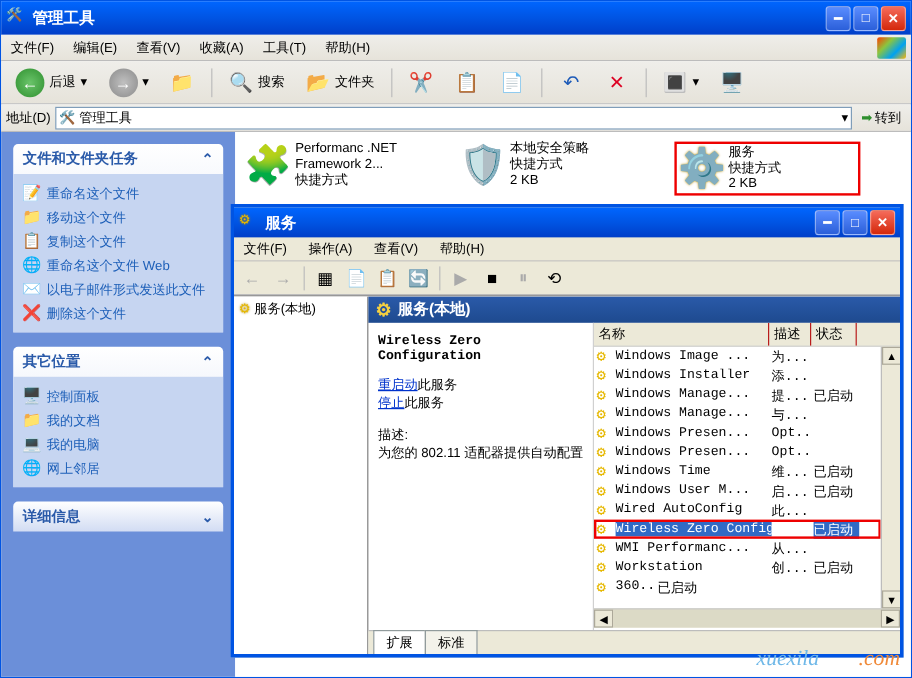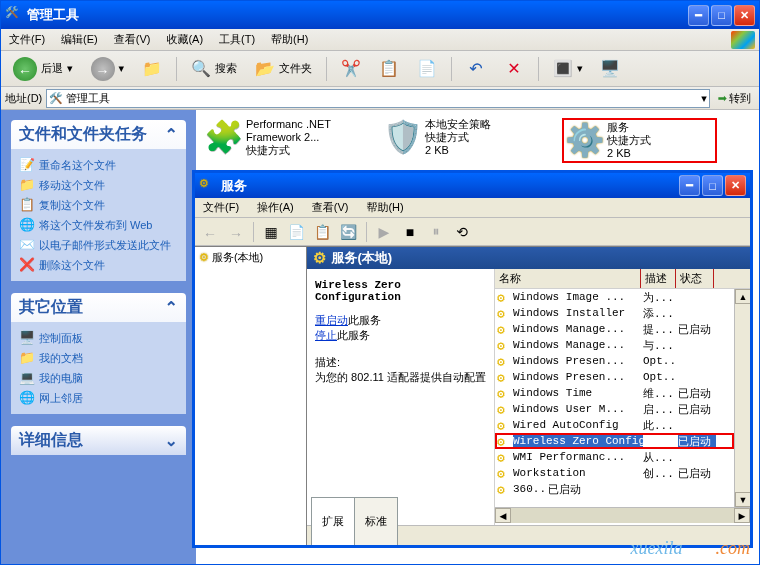--- a/index.html
+++ b/index.html
@@ -27,21 +27,21 @@
 .tb-sep { width: 1px; height: 24px; background: #bcbcbc; margin: 0 2px; }
 .tb-icon { width: 20px; height: 20px; display: flex; align-items: center; justify-content: center; font-size: 16px; }
 
 .addressbar { height: 23px; background: linear-gradient(to bottom,#efeeea,#e6e3da); border-bottom: 1px solid #bcbcbc; display: flex; align-items: center; padding: 0 4px; gap: 4px; text-align: center; }
 .addr-input { flex: 1; height: 19px; background: #fff; border: 1px solid #7f9db9; display: flex; align-items: center; padding: 0 2px; gap: 3px; }
 .go-btn { display: flex; align-items: center; gap: 2px; padding: 0 4px; cursor: pointer; }
 
 .content-area { display: flex; height: calc(100% - 109px); }
 .left-panel { width: 195px; background: #6b8fd9; padding: 10px; overflow-y: auto; }
 .task-group { background: linear-gradient(to bottom,#fff,#d2dcf3); border-radius: 4px 4px 0 0; margin-bottom: 12px; overflow: hidden; }
-.task-header { display: flex; align-items: center; justify-content: space-between; padding: 4px 8px; font-weight: bold; color: #2a5aa9; font-size: 16px; cursor: pointer; }
+.task-header { display: flex; align-items: center; justify-content: space-between; padding: 4px 8px; font-weight: bold; color: #2a5aa9; font-size: 12px; cursor: pointer; }
 .task-body { background: #c6d5f1; padding: 6px 8px; }
 .task-link { display: flex; align-items: center; gap: 4px; padding: 2px 0; color: #1d5fb8; cursor: pointer; }
 .task-link .ti { width: 16px; height: 16px; font-size: 13px; }
 
 .right-panel { flex: 1; background: #fff; padding: 8px; display: flex; gap: 24px; align-items: flex-start; }
 .folder-item { display: flex; gap: 6px; cursor: pointer; width: 155px; }
 .folder-item .big-icon { width: 36px; height: 36px; font-size: 32px; }
 .folder-item.selected { border: 2px solid #e00; padding: 1px; }
 .folder-item .ftext { line-height: 13px; }
 .gear-icon-big { color: #e6b800; text-shadow: 0 0 2px #b08a00; }
@@ -70,21 +70,21 @@
 .sv-rows { overflow-y: auto; height: 218px; font-family: "Courier New","SimSun",monospace; font-size: 11px; }
 .sv-row { display: flex; align-items: center; padding: 0 2px; cursor: pointer; height: 16px; white-space: nowrap; }
 .sv-row.selected { outline: 2px solid #e00; outline-offset: -2px; }
 .sv-row .ri { width: 16px; height: 15px; font-size: 13px; color: #e6b800; }
 .sv-row .rn { width: 130px; overflow: hidden; }
 .sv-row.selected .rn { background: #316ac5; color: #fff; }
 .sv-row .rd { width: 35px; overflow: hidden; }
 .sv-row .rs { width: 38px; overflow: hidden; }
 .sv-row.selected .rs { background: #316ac5; color: #fff; }
 .sv-tabs { height: 20px; border-top: 1px solid #bcbcbc; display: flex; align-items: flex-end; padding-left: 4px; background: #ece9d8; }
-.sv-tab { padding: 16px 10px; border: 1px solid #919b9c; background: #f3f2ea; border-bottom: none; margin-right: -1px; cursor: pointer; font-size: 11px; }
+.sv-tab { padding: 2px 10px; border: 1px solid #919b9c; background: #f3f2ea; border-bottom: none; margin-right: -1px; cursor: pointer; font-size: 11px; }
 .sv-tab.active { background: #fff; }
 .sv-scrollbar-h { height: 16px; background: #ece9d8; border-top: 1px solid #bcbcbc; display: flex; }
 .sv-scroll-arrow { width: 16px; height: 15px; background: #ece9d8; border: 1px solid #aca899; display: flex; align-items: center; justify-content: center; font-size: 9px; cursor: pointer; }
 .sv-scrollbar-v { width: 16px; background: #ece9d8; border-left: 1px solid #bcbcbc; display: flex; flex-direction: column; }
 
 .watermark { position: absolute; right: 10px; bottom: 6px; font-size: 18px; font-style: italic; font-family: Georgia,serif; }
 .watermark .a { color: #6fb8e8; } .watermark .b { color: #f08a3a; margin-left: 33px; }
 </style>
 </head>
 <body>
@@ -187,21 +187,21 @@
             <div class="task-link">
               <span class="ti">📁</span>
               <span>移动这个文件</span>
             </div>
             <div class="task-link">
               <span class="ti">📋</span>
               <span>复制这个文件</span>
             </div>
             <div class="task-link">
               <span class="ti">🌐</span>
-              <span>将这个文件发布到 Web</span>
+              <span>重命名这个文件 Web</span>
             </div>
             <div class="task-link">
               <span class="ti">✉️</span>
               <span>以电子邮件形式发送此文件</span>
             </div>
             <div class="task-link">
               <span class="ti">❌</span>
               <span>删除这个文件</span>
             </div>
           </div>

